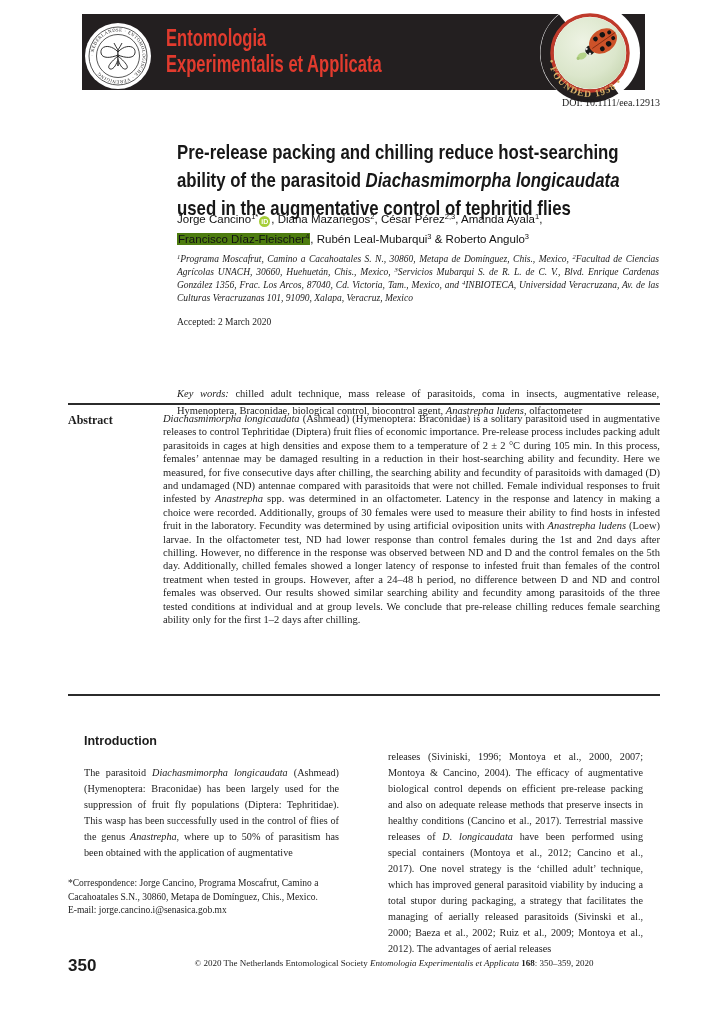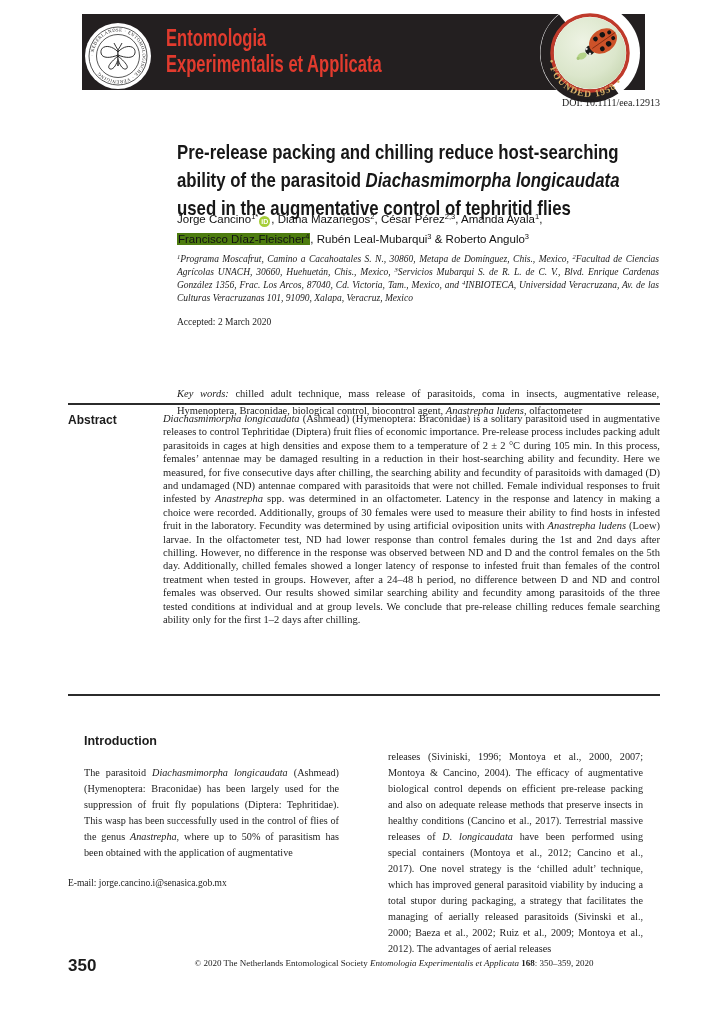--- a/index.html
+++ b/index.html
@@ -29,21 +29,21 @@
          text-align:center;vertical-align:-1px;margin:0 1px;}
   .affil{position:absolute;left:177px;top:253px;width:482px;font-style:italic;font-size:9.5px;
          line-height:13px;text-align:justify;}
   .affil sup{font-size:6.5px;vertical-align:3px;line-height:0;}
   .accepted{position:absolute;left:177px;top:317px;font-size:9.5px;}
   .keywords{position:absolute;left:177px;top:342px;width:482px;font-size:10.5px;line-height:16.5px;
             text-align:justify;margin-top:44px;}
   .rule{position:absolute;left:68px;width:592px;height:2px;background:#2b2b2b;border:0;margin:0;}
   .rule1{top:403px;} .rule2{top:694px;}
 
-  .abs-label{position:absolute;left:68px;top:413px;font-family:Liberation Sans, sans-serif;
+  .abs-label{position:absolute;left:68px;top:413px;font-family:Liberation Serif, serif;
              font-weight:bold;font-size:12px;}
   .abs-body{position:absolute;left:163px;top:412px;width:497px;font-size:10.5px;line-height:13.4px;
             text-align:justify;}
 
   
   .columns{position:absolute;left:68px;top:733px;width:592px;display:flex;gap:17px;}
   .col{width:287px;font-size:10.2px;line-height:16px;text-align:justify;}
   .col p{margin:16px;}
   .intro-h{font-family:"Liberation Sans",sans-serif;font-weight:bold;font-size:12.5px;
            margin:0 0 12px 0;text-align:left;padding-left:16px;}
@@ -167,20 +167,21 @@
 
   <hr class="rule rule2">
 
   <div class="columns">
     <div class="col">
       <h2 class="intro-h">Introduction</h2>
       <p>
         <span>The parasitoid </span><i>Diachasmimorpha longicaudata</i><span> (Ashmead) (Hymenoptera: Braconidae) has been largely used for the suppression of fruit fly populations (Diptera: Tephritidae). This wasp has been successfully used in the control of flies of the genus </span><i>Anastrepha</i><span>, where up to 50% of parasitism has been obtained with the application of augmentative</span>
       </p>
       <div class="footnote">
+        <div>*Correspondence: Jorge Cancino, Programa Moscafrut, Camino a Cacahoatales S.N., 30860, Metapa de Domínguez, Chis., Mexico.</div>
         <div>E-mail: jorge.cancino.i@senasica.gob.mx</div>
       </div>
     </div>
     <div class="col">
       <p>
         <span>releases (Siviniski, 1996; Montoya et al., 2000, 2007; Montoya &amp; Cancino, 2004). The efficacy of augmentative biological control depends on efficient pre-release packing and also on adequate release methods that preserve insects in healthy conditions (Cancino et al., 2017). Terrestrial massive releases of </span><i>D. longicaudata</i><span> have been performed using special containers (Montoya et al., 2012; Cancino et al., 2017). One novel strategy is the ‘chilled adult’ technique, which has improved general parasitoid viability by inducing a total stupor during packaging, a strategy that facilitates the managing of aerially released parasitoids (Sivinski et al., 2000; Baeza et al., 2002; Ruiz et al., 2009; Montoya et al., 2012). The advantages of aerial releases</span>
       </p>
     </div>
   </div>
 

